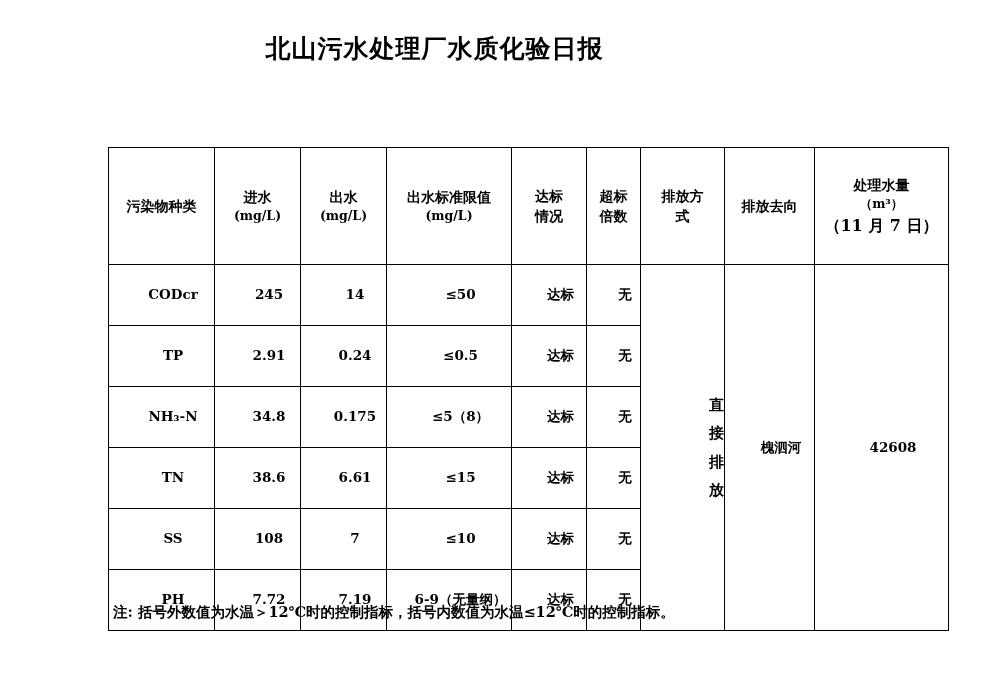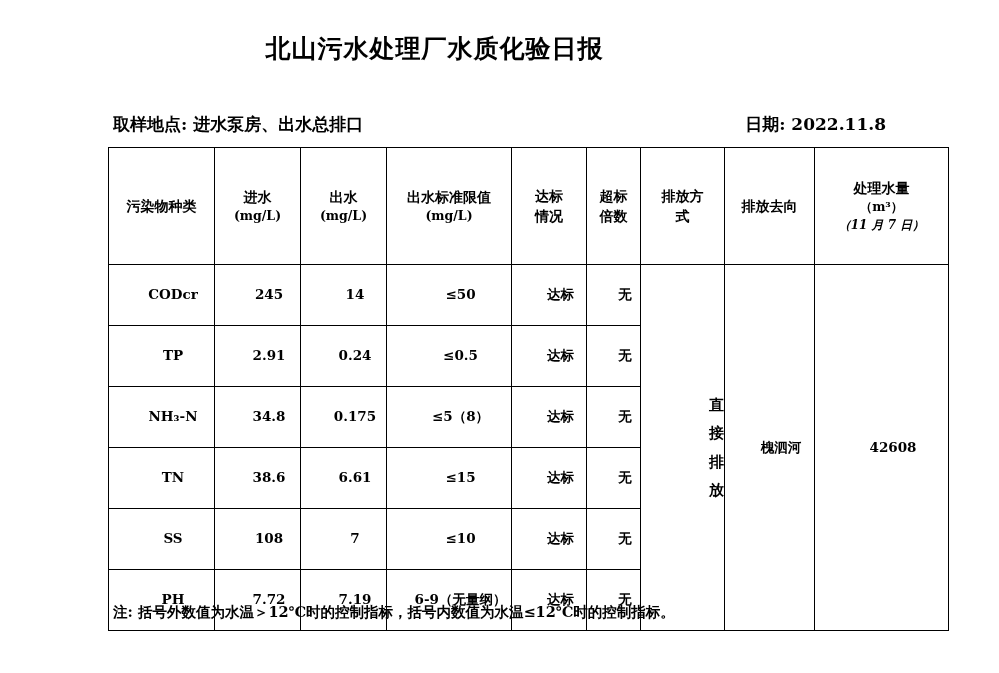--- a/index.html
+++ b/index.html
@@ -87,23 +87,22 @@
   .head-stack {
     display: block;
   }
   .head-stack span {
     display: block;
   }
   .unit {
     font-size: 12.5px;
   }
   .sub-note {
-    font-size: 12px;
-    font-weight: bold;
-    font-style: italic;
+    font-size: 16px;
+    font-weight: bold;
   }
   .discharge-cell span {
     display: block;
     line-height: 1.9;
     font-size: 15px;
     margin-left: 44px;
   }
   .dest-cell {
     font-size: 15px;
     margin-top: 44px;
@@ -124,24 +123,20 @@
     line-height: 1.5;
   }
 </style>
 </head>
 <body>
 
 <div class="page">
 
   <div class="doc-title">北山污水处理厂水质化验日报</div>
 
-  <div class="meta-row">
-    <div class="meta-left">取样地点: 进水泵房、出水总排口</div>
-    <div class="meta-right">日期: 2022.11.8</div>
-  </div>
 
   <table class="report">
     <colgroup>
       <col class="c1">
         <col class="c2">
         <col class="c3">
         <col class="c4">
         <col class="c5">
       <col class="c6">
         <col class="c7">

